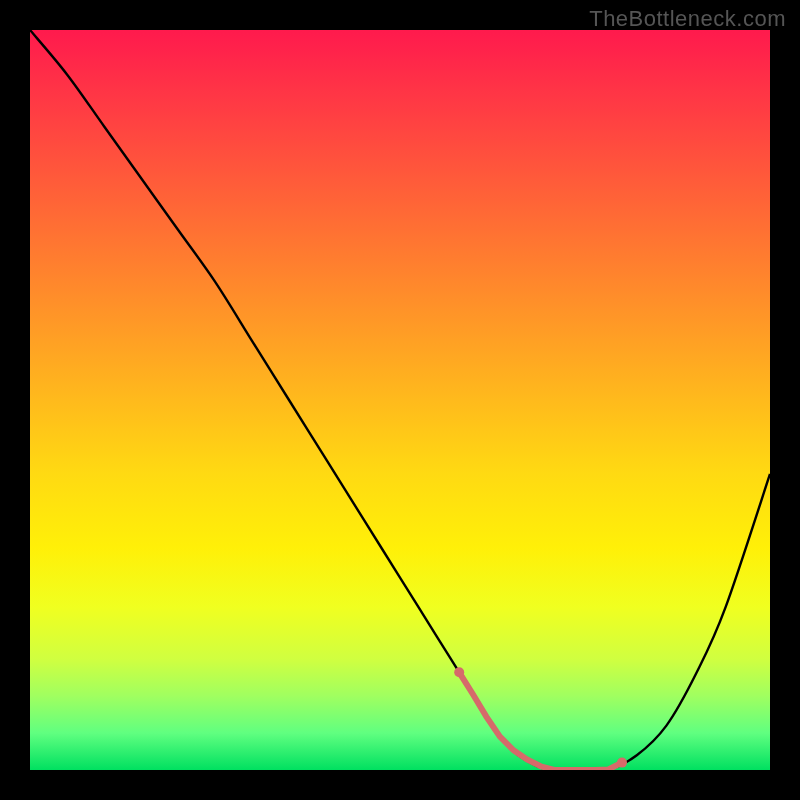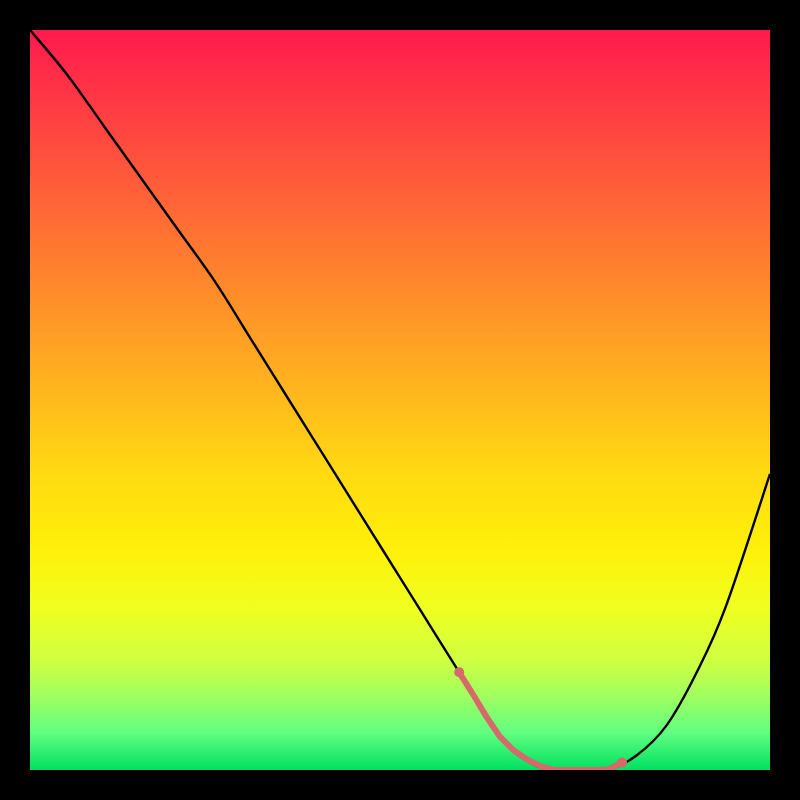--- a/index.html
+++ b/index.html
@@ -78,20 +78,21 @@
     stroke-width: 6;
     stroke-linecap: round;
     fill: none;
   }
 </style>
 </head>
 <body>
 
 <div class="frame">
 
+  <div class="watermark">TheBottleneck.com</div>
 
   <div class="plot-clip">
     <div class="gradient"></div>
 
     <svg class="curve" viewBox="0 0 740 740" preserveAspectRatio="none">
       <path id="curvePath" class="curve-path" d="M 0 0 C 6.166666666666667 7.4000000000000155 24.666666666666664 28.36666666666675 37 44.40000000000009 C 49.333333333333336 60.43333333333344 61.666666666666664 78.9333333333334 74 96.20000000000005 C 86.33333333333333 113.4666666666667 98.66666666666667 130.73333333333332 111 148 C 123.33333333333333 165.26666666666668 135.66666666666666 182.53333333333342 148 199.80000000000007 C 160.33333333333334 217.06666666666672 172.66666666666666 233.09999999999997 185 251.59999999999997 C 197.33333333333334 270.09999999999997 209.66666666666666 291.06666666666666 222 310.8 C 234.33333333333334 330.53333333333336 246.66666666666666 350.26666666666665 259 370 C 271.3333333333333 389.73333333333335 283.6666666666667 409.46666666666664 296 429.2 C 308.3333333333333 448.93333333333334 320.6666666666667 468.66666666666663 333 488.4 C 345.3333333333333 508.1333333333333 357.66666666666663 527.8666666666667 370 547.6 C 382.33333333333337 567.3333333333334 394.66666666666674 587.0666666666666 407.00000000000006 606.8 C 419.33333333333337 626.5333333333333 434.1333333333333 649.9666666666667 444 666 C 453.8666666666667 682.0333333333333 458.79999999999995 693.1333333333333 466.2 703 C 473.6 712.8666666666667 479.7666666666667 719.0333333333334 488.40000000000003 725.2 C 497.03333333333336 731.3666666666667 508.1333333333333 737.5333333333333 518 740 C 527.8666666666667 742.4666666666667 537.7333333333333 740 547.6 740 C 557.4666666666667 740 567.3333333333334 742.4666666666667 577.2 740 C 587.0666666666667 737.5333333333333 596.9333333333333 732.6 606.8 725.2 C 616.6666666666666 717.8000000000001 626.5333333333333 709.1666666666667 636.4 695.6 C 646.2666666666667 682.0333333333333 656.1333333333333 663.5333333333333 666 643.8 C 675.8666666666667 624.0666666666666 683.2666666666665 610.5 695.5999999999999 577.2 C 707.9333333333333 543.9000000000001 732.6 466.2 740 444"></path>
       <path id="markerLine" class="marker-line" d="M 429.2 642.3199999999999 L 442.7666666666667 664.0266666666666 L 456.33333333333337 686.5555555555555 L 469.90000000000003 706.7 L 483.46666666666664 720.2666666666667 L 497.0333333333334 729.5166666666667 L 510.59999999999997 736.3 L 524.1666666666666 740 L 537.7333333333333 740 L 551.3 740 L 564.8666666666667 740 L 578.4333333333334 739.3833333333333 L 592 732.6"></path>
       <circle id="markerLeft" class="marker" r="5" cx="429.2" cy="642.3199999999999"></circle>
       <circle id="markerRight" class="marker" r="5" cx="592" cy="732.6"></circle>
     </svg>

